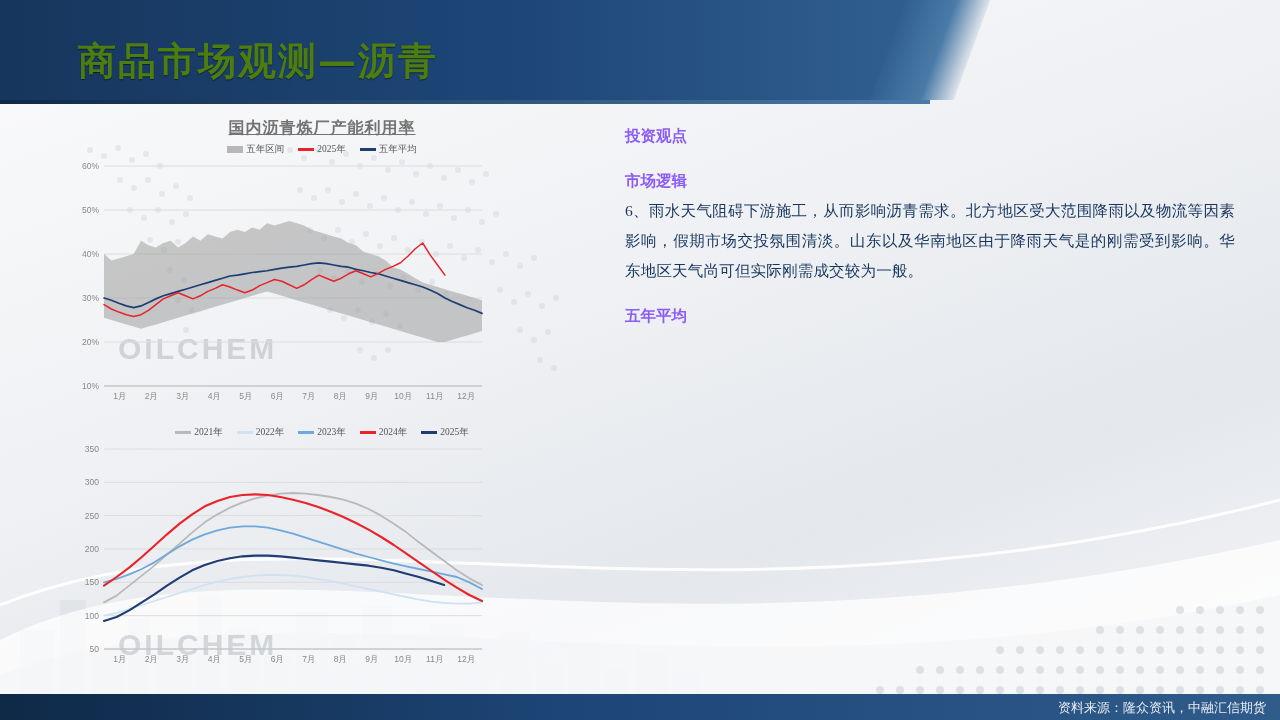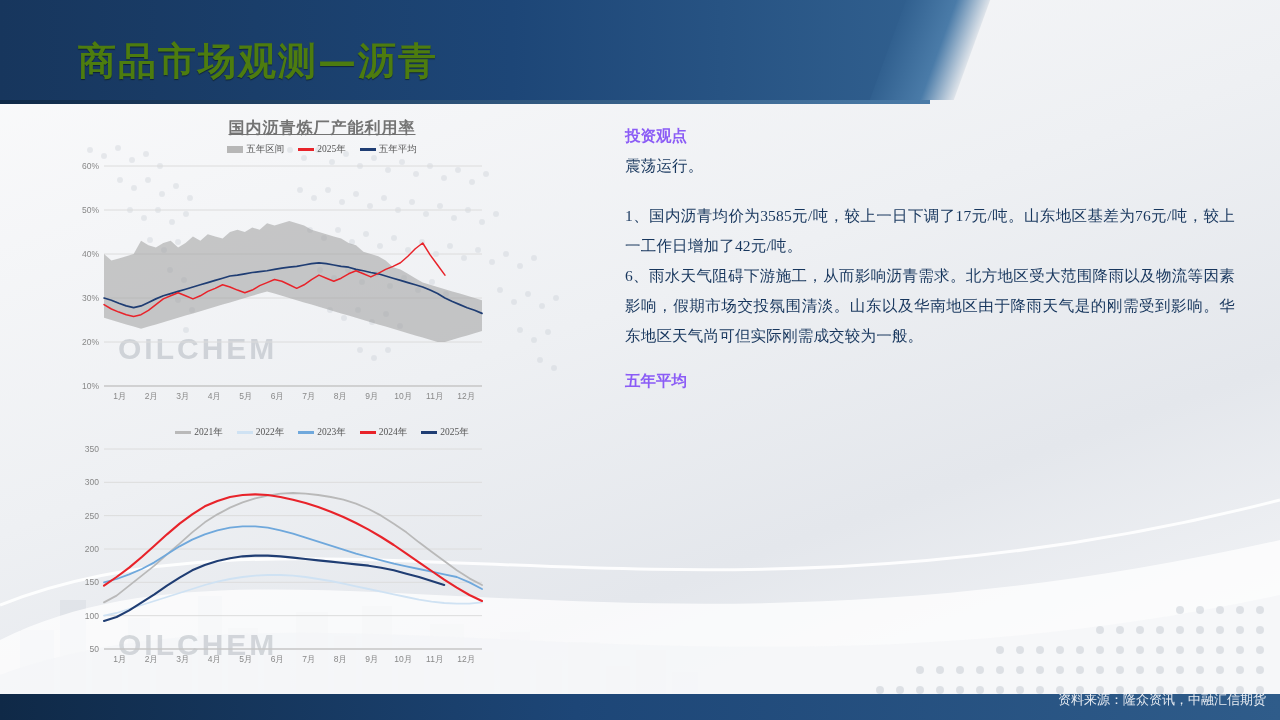--- a/index.html
+++ b/index.html
@@ -45,21 +45,21 @@
   .plot svg{display:block;}
   
   .right{position:absolute;left:625px;top:126px;width:610px;}
   .sec-head{font-size:15.5px;font-weight:bold;color:#8b5cf6;margin:0 0 4px 0;}
   .para{font-size:15.5px;line-height:30px;color:#17365d;margin:0;
       text-align:justify;letter-spacing:.2px;}
   .gap{height:20px;}
   
   .footer{position:absolute;left:0;bottom:0;width:100%;height:26px;
       background:linear-gradient(90deg,#0f2947 0%,#1d4677 45%,#2f5c8a 100%);}
-  .footer-src{position:absolute;right:14px;bottom:11px;color:#e8ecf2;font-size:13px;}
+  .footer-src{position:absolute;right:14px;bottom:3px;color:#e8ecf2;font-size:13px;}
   .wm{position:absolute;font-family:"Liberation Sans",sans-serif;color:rgba(120,130,140,.28);
       font-weight:bold;letter-spacing:3px;}
 </style>
 </head>
 <body>
 
 <div class="bg-base"></div>
 
 <svg class="bg-map" viewBox="0 0 560 300" preserveAspectRatio="none">
   <g fill="#c6ccd3">
@@ -410,22 +410,21 @@
           <path d="M32,141.33333333333334L44.6,138L57.2,133.33333333333331L69.80000000000001,128L82.4,121.33333333333333L95,113.33333333333333L107.60000000000001,105.33333333333334L120.2,98.66666666666667L132.8,93.33333333333333L145.39999999999998,89.33333333333333L158,86.66666666666666L170.6,85.33333333333334L183.20000000000002,85.33333333333334L195.8,86.66666666666666L208.4,89.33333333333333L221,92.66666666666667L233.6,96.66666666666667L246.2,100.66666666666667L258.79999999999995,104.66666666666666L271.4,108.66666666666667L284,112.66666666666666L296.59999999999997,116L309.2,119.33333333333333L321.8,122.66666666666666L334.40000000000003,125.33333333333333L347,128L359.6,130.66666666666669L372.2,133.33333333333331L384.8,136L397.4,141.33333333333334L410,148" fill="none" stroke="#6fa8dc" stroke-width="1.8" stroke-linejoin="round" stroke-linecap="round"></path>
           <path d="M32,144.66666666666669L44.6,136L57.2,126.66666666666667L69.80000000000001,116L82.4,104.66666666666666L95,93.33333333333333L107.60000000000001,82.66666666666666L120.2,73.33333333333334L132.8,65.33333333333331L145.39999999999998,60L158,56L170.6,54L183.20000000000002,53.33333333333334L195.8,54L208.4,56L221,58.66666666666666L233.6,62L246.2,66L258.79999999999995,70.66666666666666L271.4,76L284,82L296.59999999999997,88.66666666666666L309.2,95.99999999999999L321.8,104L334.40000000000003,112.66666666666666L347,121.33333333333333L359.6,130L372.2,138.66666666666666L384.8,146.66666666666669L397.4,154L410,160" fill="none" stroke="#e8232a" stroke-width="2.1" stroke-linejoin="round" stroke-linecap="round"></path>
           <path d="M32,180L44.6,176L57.2,169.33333333333334L69.80000000000001,161.33333333333334L82.4,153.33333333333334L95,144.66666666666669L107.60000000000001,136.66666666666666L120.2,129.33333333333334L132.8,124L145.39999999999998,120L158,117.33333333333334L170.6,115.33333333333334L183.20000000000002,114.66666666666667L195.8,114.66666666666667L208.4,115.33333333333334L221,116.66666666666667L233.6,118L246.2,119.33333333333333L258.79999999999995,120.66666666666667L271.4,122L284,123.33333333333333L296.59999999999997,124.66666666666666L309.2,126.66666666666667L321.8,129.33333333333334L334.40000000000003,132.66666666666669L347,136L359.6,140L372.2,144" fill="none" stroke="#1f3d73" stroke-width="2.1" stroke-linejoin="round" stroke-linecap="round"></path>
         </svg>
     </div>
   </div>
 </div>
 
 <div class="right">
   <div class="sec-head">投资观点</div>
-  <div class="para">震荡运行。</div>
   <div class="gap"></div>
-  <div class="para">1、国内沥青均价为3585元/吨，较上一日下调了17元/吨。山东地区基差为76元/吨，较上一工作日增加了42元/吨。</div>
+  <div class="sec-head">市场逻辑</div>
   <div class="para">6、雨水天气阻碍下游施工，从而影响沥青需求。北方地区受大范围降雨以及物流等因素影响，假期市场交投氛围清淡。山东以及华南地区由于降雨天气是的刚需受到影响。华东地区天气尚可但实际刚需成交较为一般。</div>
   <div class="gap"></div>
   <div class="sec-head">五年平均</div>
 </div>
 
 <div class="footer"></div>
 <div class="footer-src">资料来源：隆众资讯，中融汇信期货</div>
 
 </body></html>

